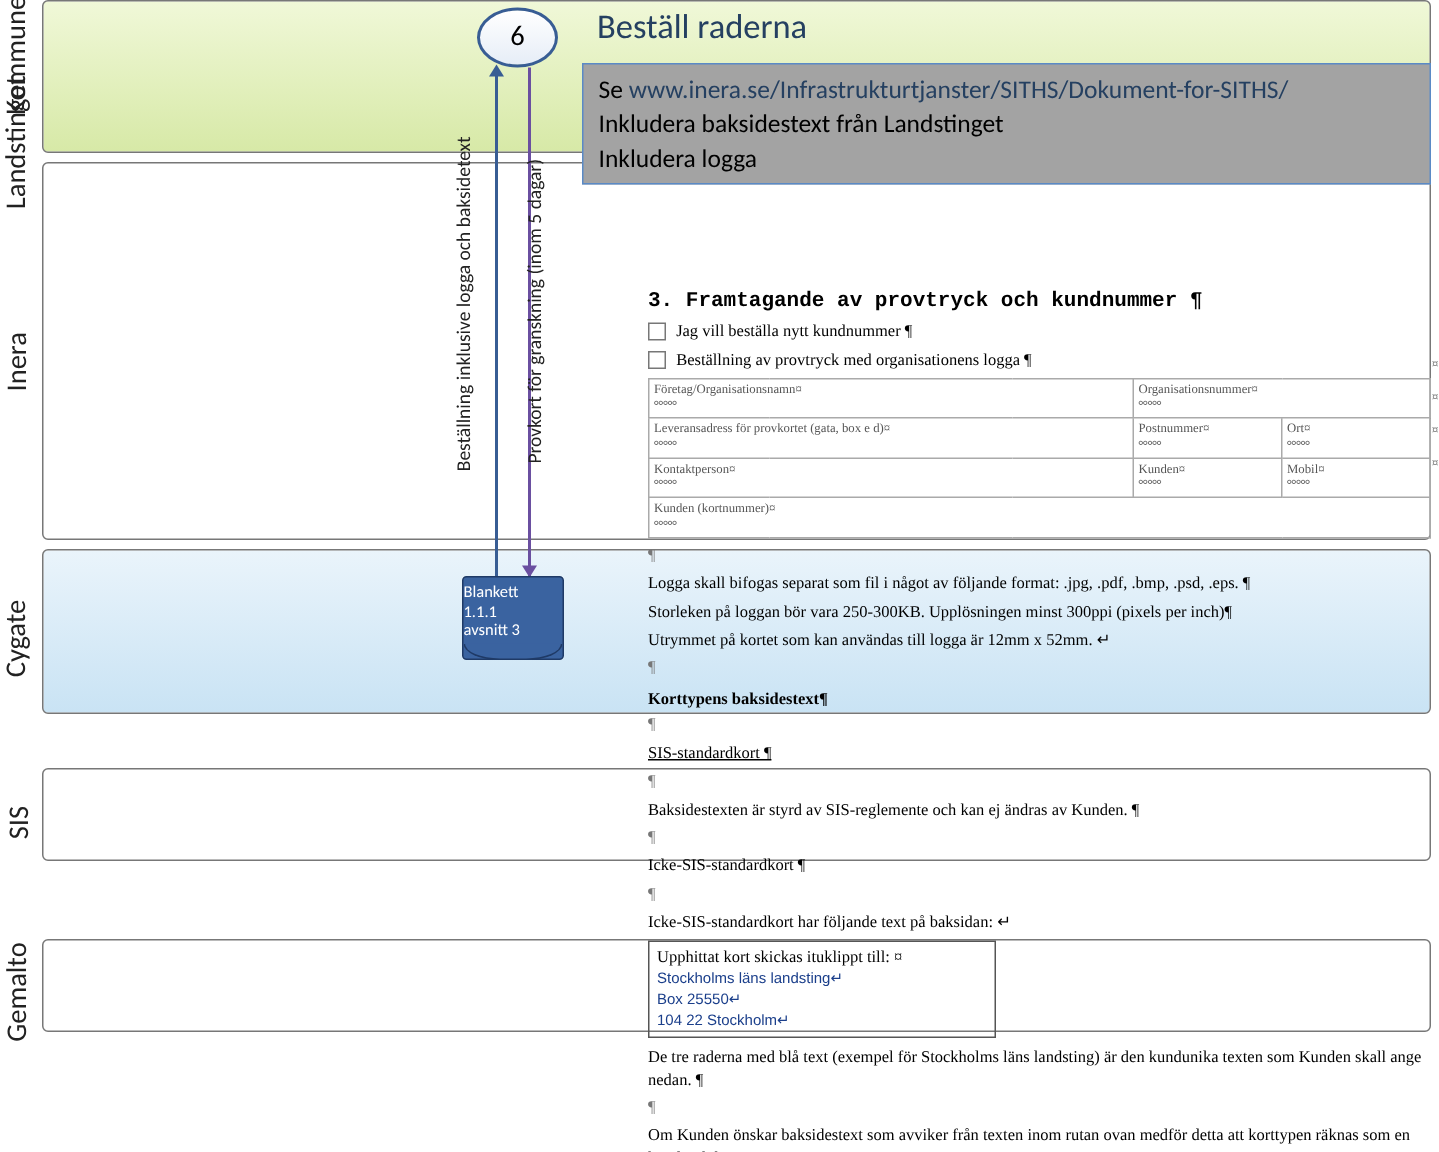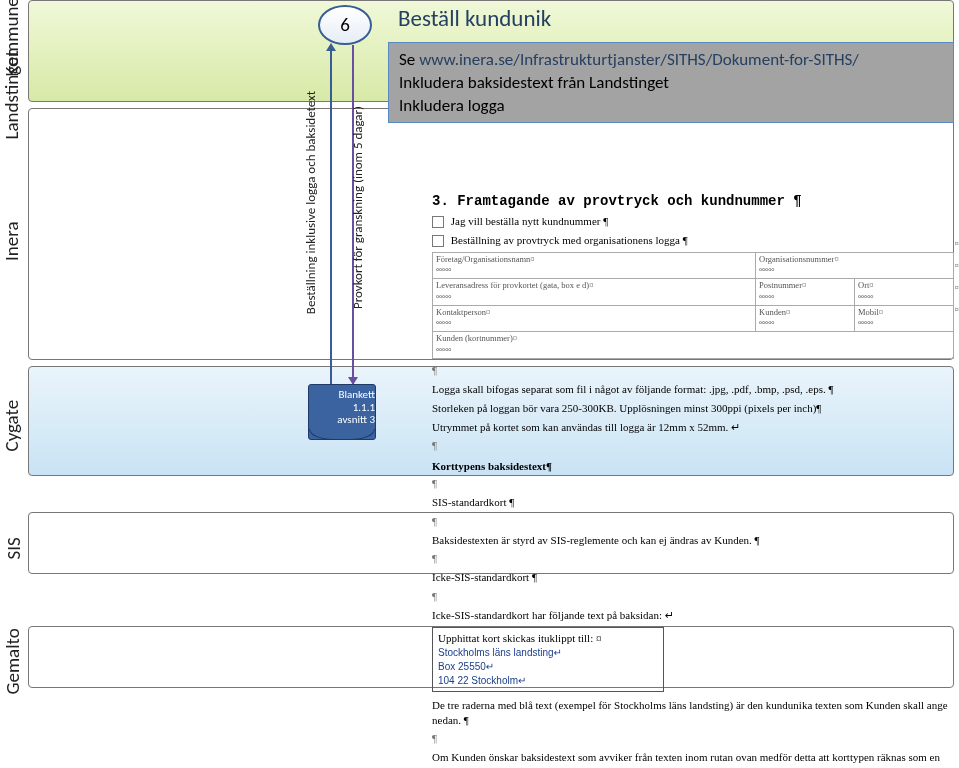--- a/index.html
+++ b/index.html
@@ -5,21 +5,21 @@
 html,body{margin:0;padding:0;font-family:Calibri,Arial,sans-serif;font-size:12px;color:#000;background:#fff}
 .page{position:relative;width:959px;height:768px}
 .vlabel{position:absolute;transform-origin:center;transform:rotate(-90deg);font-size:19px;color:#222;white-space:nowrap}
 .lane{position:absolute;left:28px;right:5px;border:1px solid #777;border-radius:4px}
 
 .step-circle{position:absolute;width:50px;height:36px;border:2px solid #385d94;border-radius:50%;background:linear-gradient(#fff,#e6edf7);text-align:center;line-height:36px;font-size:19px}
 .arrow{position:absolute;width:2px}
 .arrow .shaft{position:absolute;left:0;width:2px}
 .arrow .head{position:absolute;left:-4px;width:0;height:0;border-left:5px solid transparent;border-right:5px solid transparent}
 .vlabel-small{position:absolute;transform-origin:center;transform:rotate(-90deg);font-size:13px;color:#222;white-space:nowrap;text-align:center}
-.blankett{position:absolute;width:66px;height:50px;background:#3a63a0;border:1px solid #1f3a66;color:#fff;font-size:11px;text-align:right;padding-top:4px;border-radius:3px;line-height:1.15}
+.blankett{position:absolute;width:66px;height:50px;background:#3a63a0;border:1px solid #1f3a66;color:#fff;font-size:11px;text-align:left;padding-top:4px;border-radius:3px;line-height:1.15}
 .blankett:after{content:"";position:absolute;left:0;right:0;bottom:-1px;height:10px;background:#3a63a0;border:1px solid #1f3a66;border-top:none;border-bottom-left-radius:40% 12px;border-bottom-right-radius:40% 12px}
 
 .callout{position:absolute;left:388px;top:0;width:566px}
 .callout h1{margin:4px 0 10px 10px;font-weight:400;font-size:23px;color:#254061}
 .callout-body{background:#a3a3a3;border:1px solid #5a8ac6;padding:6px 8px 4px 10px;font-size:17px;line-height:1.35;color:#000}
 .callout-body .link{color:#254061}
 
 .doc{position:absolute;left:432px;top:192px;width:522px;font-family:"Times New Roman",serif;font-size:11px;line-height:1.35;color:#000}
 .doc .pil{color:#777}
 .doc h3{font-family:Liberation Mono, monospace;font-weight:700;font-size:14px;margin:0 0 3px 0}
@@ -66,21 +66,21 @@
 <div class="vlabel-small" style="left:180px;top:195px;width:260px">Beställning inklusive logga och baksidetext</div>
 <div class="vlabel-small" style="left:232px;top:200px;width:250px">Provkort för granskning (inom 5 dagar)</div>
 
 <div class="blankett" style="left:308px;top:384px">
   <div>Blankett</div>
   <div>1.1.1</div>
   <div>avsnitt 3</div>
 </div>
 
 <div class="callout">
-  <h1>Beställ kundunik</h1>
+  <h1>Beställ raderna</h1>
   <div class="callout-body">
     <span>Se </span><span class="link">www.inera.se/Infrastrukturtjanster/SITHS/Dokument-for-SITHS/</span><br>
     <span>Inkludera baksidestext från Landstinget</span><br>
     <span>Inkludera logga</span>
   </div>
 </div>
 
 <div class="doc">
   <h3>3.  Framtagande av provtryck och kundnummer ¶</h3>
   <p><span class="cb"></span><span> Jag vill beställa nytt kundnummer ¶</span></p>
@@ -136,21 +136,21 @@
       </table>
 
   <p class="pil">¶</p>
   <p>Logga skall bifogas separat som fil i något av följande format: .jpg, .pdf, .bmp, .psd, .eps. ¶</p>
   <p>Storleken på loggan bör vara 250-300KB. Upplösningen minst 300ppi (pixels per inch)¶</p>
   <p>Utrymmet på kortet som kan användas till logga är 12mm x 52mm. ↵</p>
   <p class="pil">¶</p>
 
   <h4>Korttypens baksidestext¶</h4>
   <p class="pil">¶</p>
-  <p style="">SIS-standardkort ¶</p>
+  <p style="text-decoration:underline">SIS-standardkort ¶</p>
   <p class="pil">¶</p>
   <p>Baksidestexten är styrd av SIS-reglemente och kan ej ändras av Kunden. ¶</p>
   <p class="pil">¶</p>
   <p style="">Icke-SIS-standardkort ¶</p>
   <p class="pil">¶</p>
   <p>Icke-SIS-standardkort har följande text på baksidan: ↵</p>
 
   <div class="boxed">
     <div>Upphittat kort skickas ituklippt till:  ¤</div>
     <div style="font-size:4px"> </div>

